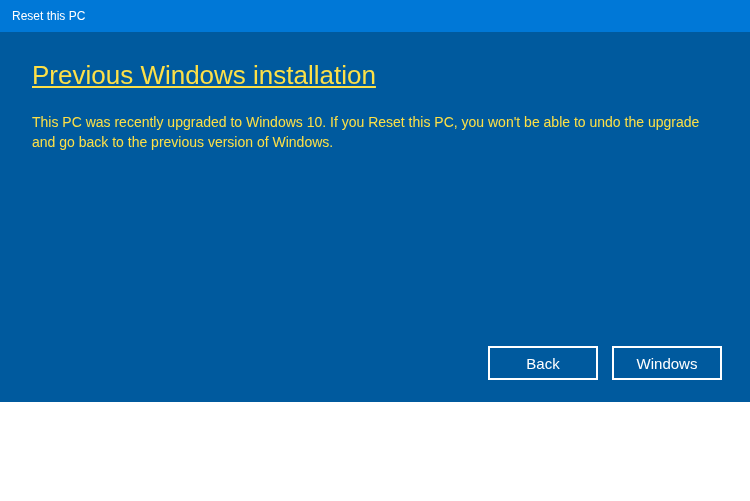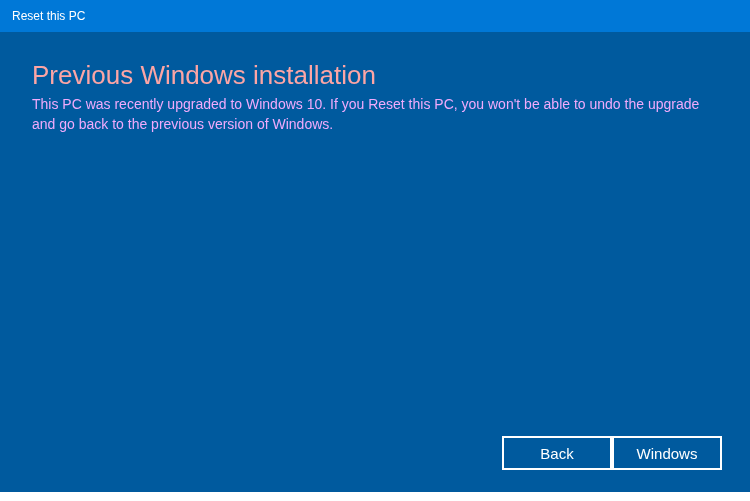--- a/index.html
+++ b/index.html
@@ -9,21 +9,21 @@
     }
     body {
       font-family: "Segoe UI", Tahoma, sans-serif;
       background: #fff;
       width: 750px;
       height: 501px;
       overflow: hidden;
     }
     .window {
       width: 750px;
-      height: 492px;
+      height: 402px;
       background: #005a9e;
       position: relative;
     }
     .titlebar {
       height: 32px;
       background: #0078d7;
       display: flex;
       align-items: center;
       padding-left: 12px;
     }
@@ -32,35 +32,37 @@
       font-size: 12px;
       font-weight: 400;
     }
     .content {
       padding: 28px 32px 0 32px;
       color: #ffffff;
     }
     .heading {
       font-size: 26px;
       font-weight: 300;
-      margin-bottom: 4px;
-      color: #fca5a5;
+      margin-bottom: 22px;
+      color: #fde047;
+      text-decoration: underline;
     }
     .body-text {
       font-size: 14px;
       font-weight: 400;
       line-height: 1.4;
-      color: #f0abfc;
+      color: #fde047;
       max-width: 670px;
     }
     .button-row {
       position: absolute;
       bottom: 22px;
       right: 28px;
       display: flex;
+      gap: 14px;
     }
     .btn {
       width: 110px;
       height: 34px;
       background: transparent;
       border: 2px solid #ffffff;
       color: #ffffff;
       font-size: 15px;
       font-family: inherit;
       font-weight: 400;

